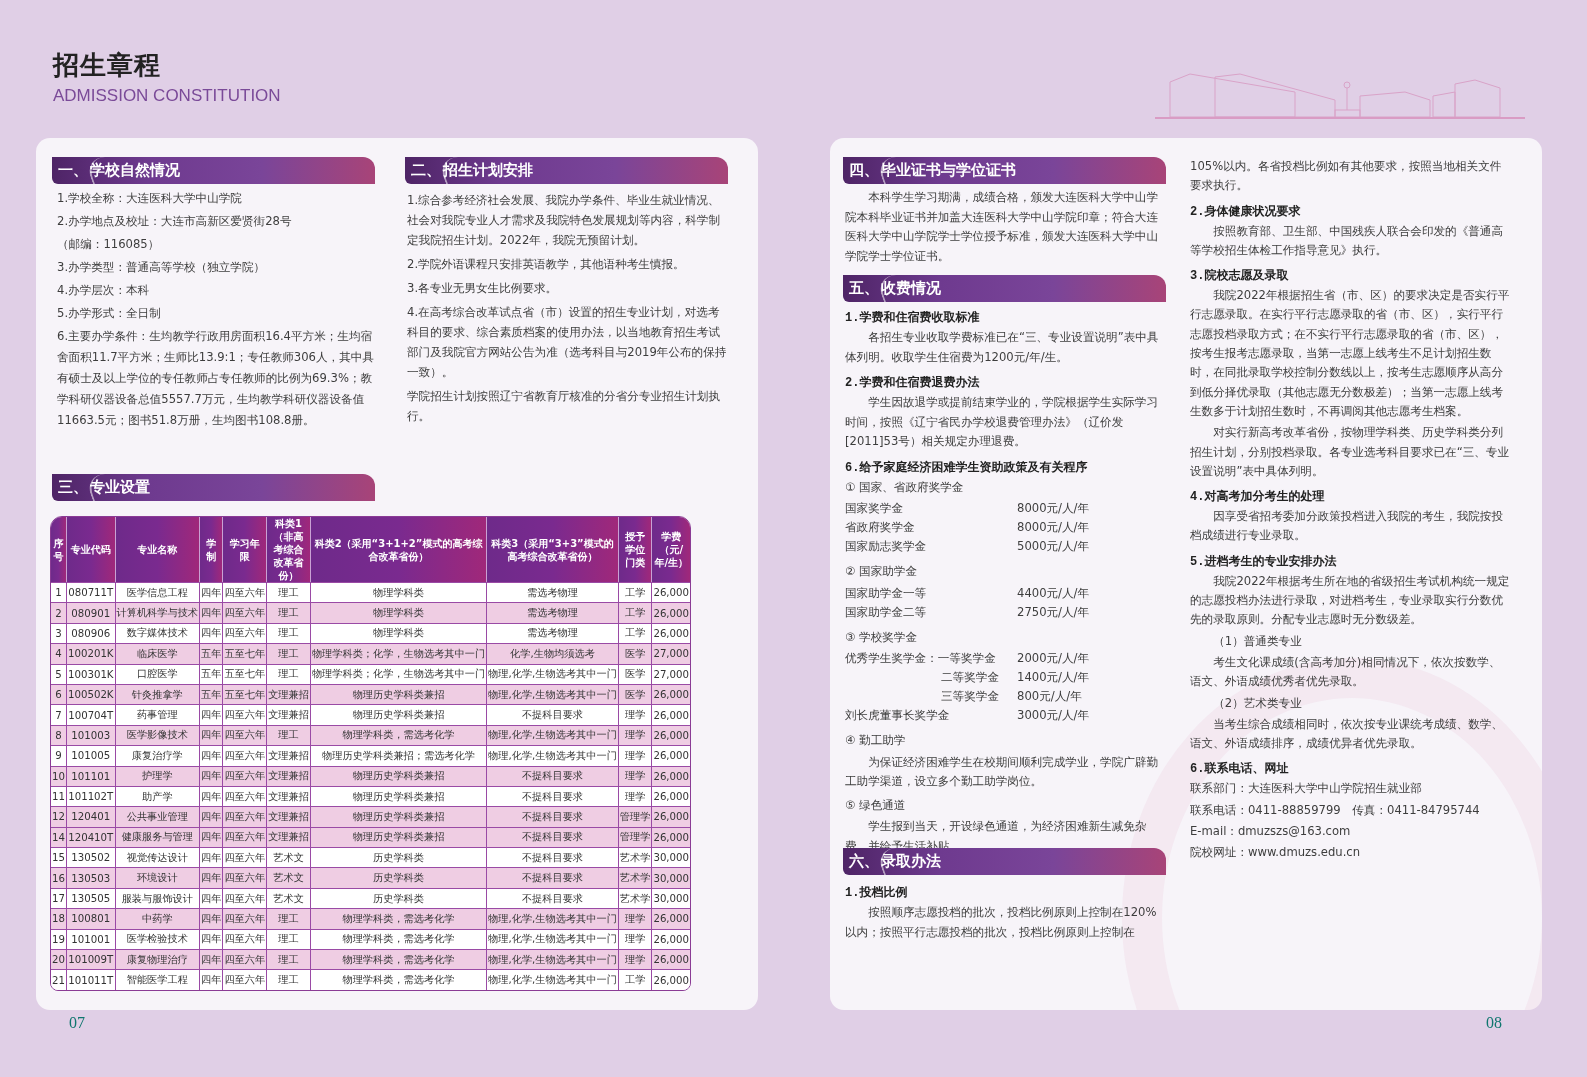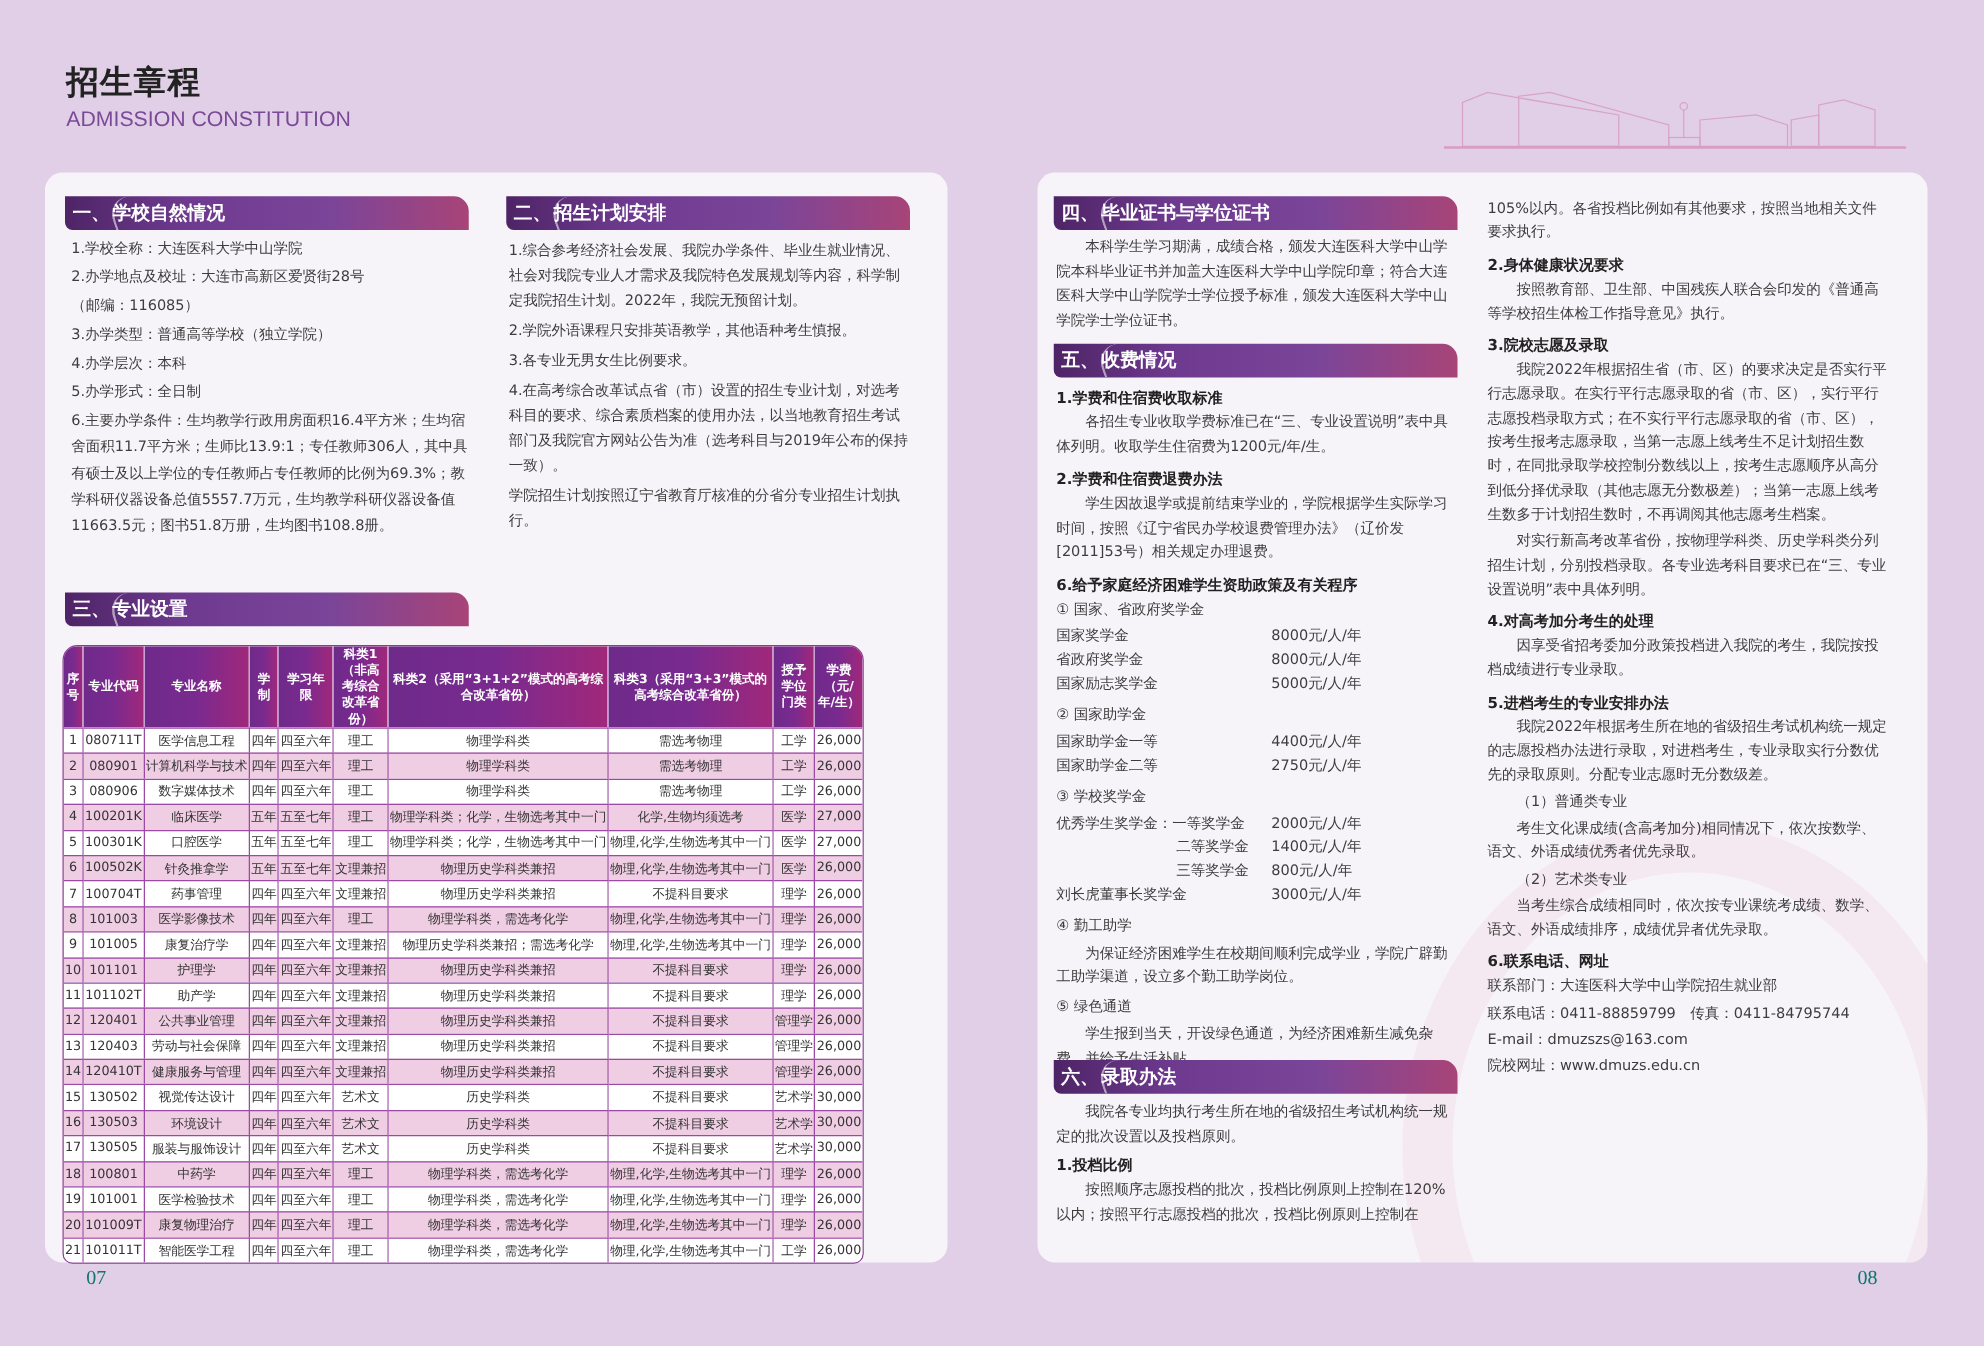--- a/index.html
+++ b/index.html
@@ -38,21 +38,21 @@
     position: absolute; left: 36px; top: 0; width: 22px; height: 27px;
     border-left: 2px solid rgba(255,255,255,0.55); border-radius: 30px 0 0 0;
     transform: skewX(20deg);
   }
   .sec-header .num { margin-right: 2px; position: relative; z-index: 1; }
   .sec-header .label { position: relative; z-index: 1; text-align: right; }
 
   .body-text { position: absolute; font-size: 11.6px; line-height: 21px; color: #3d3d3d; }
   .body-text p { margin-bottom: 2px; }
   .body-text .indent { text-indent: 2em; }
-  .body-text h4 { font-size: 12px; font-weight: bold; color: #222; margin-top: 3px; line-height: 20px; }
+  .body-text h4 { font-size: 12px; font-weight: bold; color: #222; margin-top: 3px; line-height: 20px; font-family: Liberation Mono, monospace; }
 
   .fee-row { display: flex; line-height: 19px; }
   .fee-row .k { width: 172px; }
   .fee-row .v { }
 
   
   .major-table {
     position: absolute; left: 50px; top: 516px; width: 566px;
     border-collapse: separate; border-spacing: 0;
     font-size: 10.2px; color: #333;
@@ -300,32 +300,20 @@
         <td>120401</td>
         <td>公共事业管理</td>
         <td>四年</td>
         <td>四至六年</td>
         <td>文理兼招</td>
         <td>物理历史学科类兼招</td>
         <td>不提科目要求</td>
         <td>管理学</td>
         <td>26,000</td>
       </tr>
-      <tr class="odd">
-        <td>13</td>
-        <td>120403</td>
-        <td>劳动与社会保障</td>
-        <td>四年</td>
-        <td>四至六年</td>
-        <td>文理兼招</td>
-        <td>物理历史学科类兼招</td>
-        <td>不提科目要求</td>
-        <td>管理学</td>
-        <td>26,000</td>
-      </tr>
       <tr class="even">
         <td>14</td>
         <td>120410T</td>
         <td>健康服务与管理</td>
         <td>四年</td>
         <td>四至六年</td>
         <td>文理兼招</td>
         <td>物理历史学科类兼招</td>
         <td>不提科目要求</td>
         <td>管理学</td>
@@ -486,21 +474,20 @@
   <p style="margin-top:4px">⑤ 绿色通道</p>
   <p class="indent">学生报到当天，开设绿色通道，为经济困难新生减免杂费，并给予生活补贴。</p>
 </div>
 
 <div class="sec-header" style="left:843px; top:848px; width:323px;">
   <span class="swoosh"></span>
   <span class="num">六、</span>
   <span class="label">录取办法</span>
 </div>
 <div class="body-text" style="left:845px; top:880px; width:322px; line-height:19.5px;">
-  <p class="indent">我院各专业均执行考生所在地的省级招生考试机构统一规定的批次设置以及投档原则。</p>
   <h4>1.投档比例</h4>
   <p class="indent" style="height:39px; overflow:hidden;">按照顺序志愿投档的批次，投档比例原则上控制在120%以内；按照平行志愿投档的批次，投档比例原则上控制在105%以内。各省投档比例如有其他要求，按照当地相关文件要求执行。</p>
 </div>
 
 <div class="body-text" style="left:1190px; top:157px; width:322px; line-height:19.3px;">
   <p>105%以内。各省投档比例如有其他要求，按照当地相关文件要求执行。</p>
   <h4 style="margin-top:6px">2.身体健康状况要求</h4>
   <p class="indent">按照教育部、卫生部、中国残疾人联合会印发的《普通高等学校招生体检工作指导意见》执行。</p>
   <h4 style="margin-top:6px">3.院校志愿及录取</h4>
   <p class="indent">我院2022年根据招生省（市、区）的要求决定是否实行平行志愿录取。在实行平行志愿录取的省（市、区），实行平行志愿投档录取方式；在不实行平行志愿录取的省（市、区），按考生报考志愿录取，当第一志愿上线考生不足计划招生数时，在同批录取学校控制分数线以上，按考生志愿顺序从高分到低分择优录取（其他志愿无分数极差）；当第一志愿上线考生数多于计划招生数时，不再调阅其他志愿考生档案。</p>

